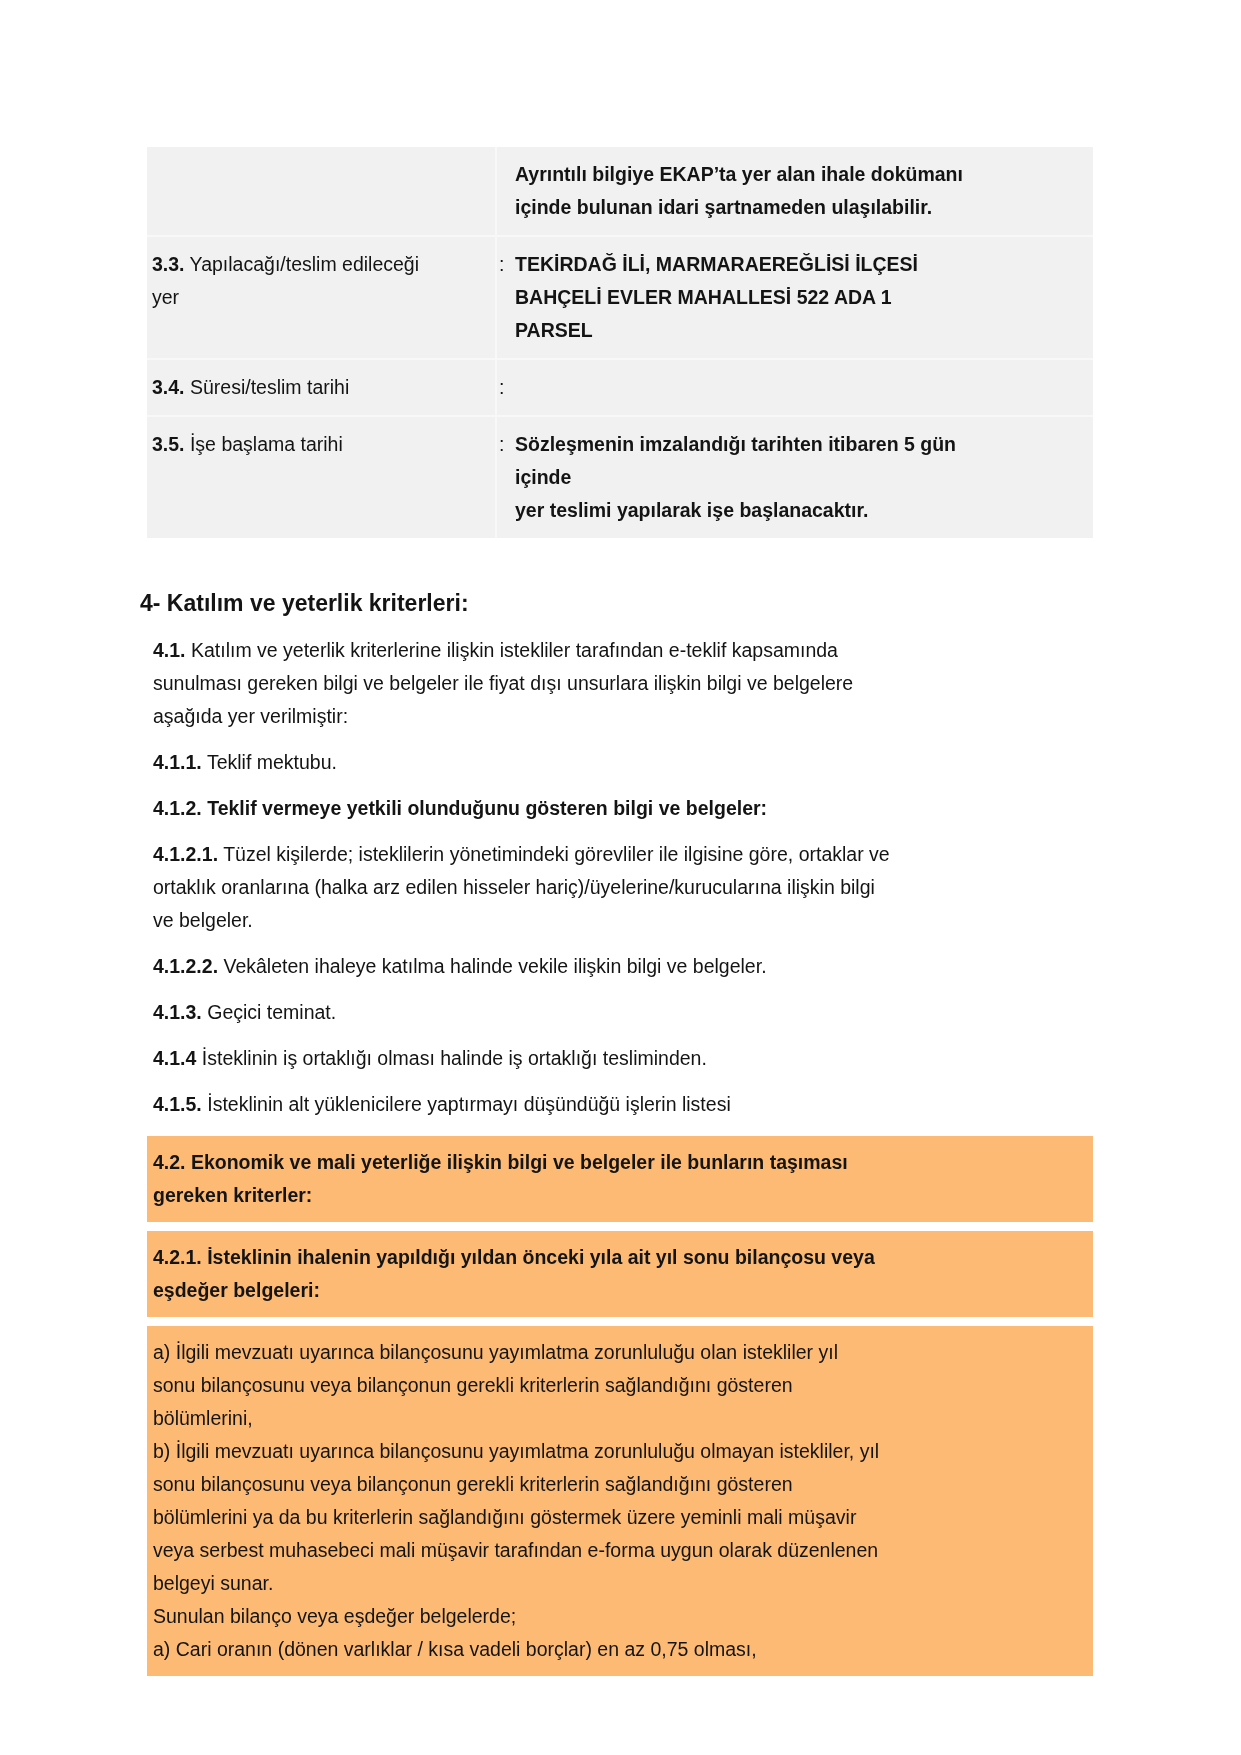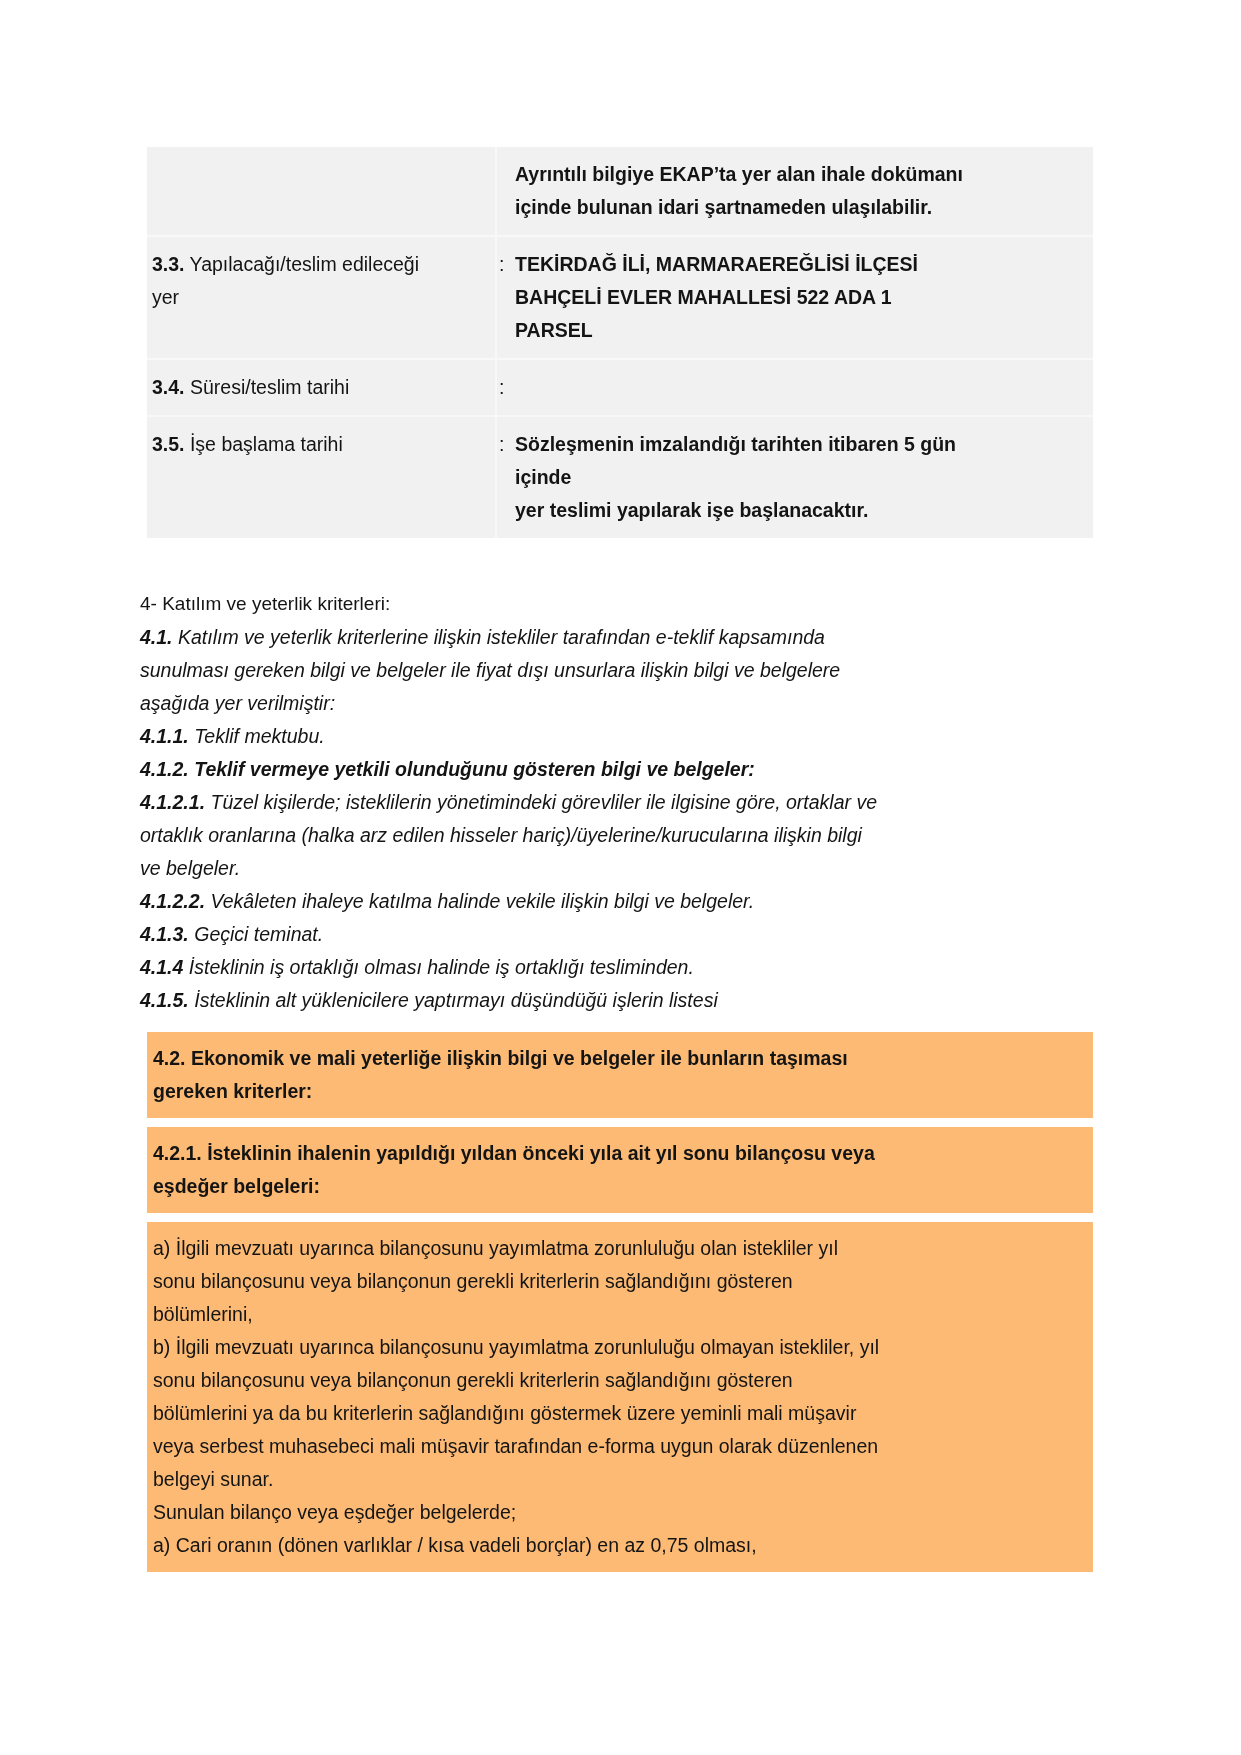--- a/index.html
+++ b/index.html
@@ -35,26 +35,26 @@
     grid-template-columns:343px 20px 1fr;
     padding:11px 8px 11px 5px;
   }
   .row + .row{border-top:2px solid #f8f8f8;}
   .cell-colon{padding-left:4px;}
   .num{font-weight:700;}
   .pre{white-space:pre-line;}
   .val b{white-space:pre-line;}
   
   .sec-heading{
-    margin:49px 0 1px 0;
-    font-size:19px;
+    margin:49px 0 14px 0;
+    font-size:23px;
     line-height:33px;
-    font-weight:400;
+    font-weight:700;
   }
-  .item{margin:0;line-height:33px;font-style:italic;}
+  .item{margin:13px;line-height:33px;}
   .item.all-bold .txt{font-weight:700;}
   
   .blocks{margin:15px 0 0 7px;width:946px;}
   .block{
     background:#fdba74;
     padding:10px 10px 10px 6px;
     box-sizing:border-box;
   }
   .block + .block{margin-top:9px;}
   .block.bold .txt{font-weight:700;}

